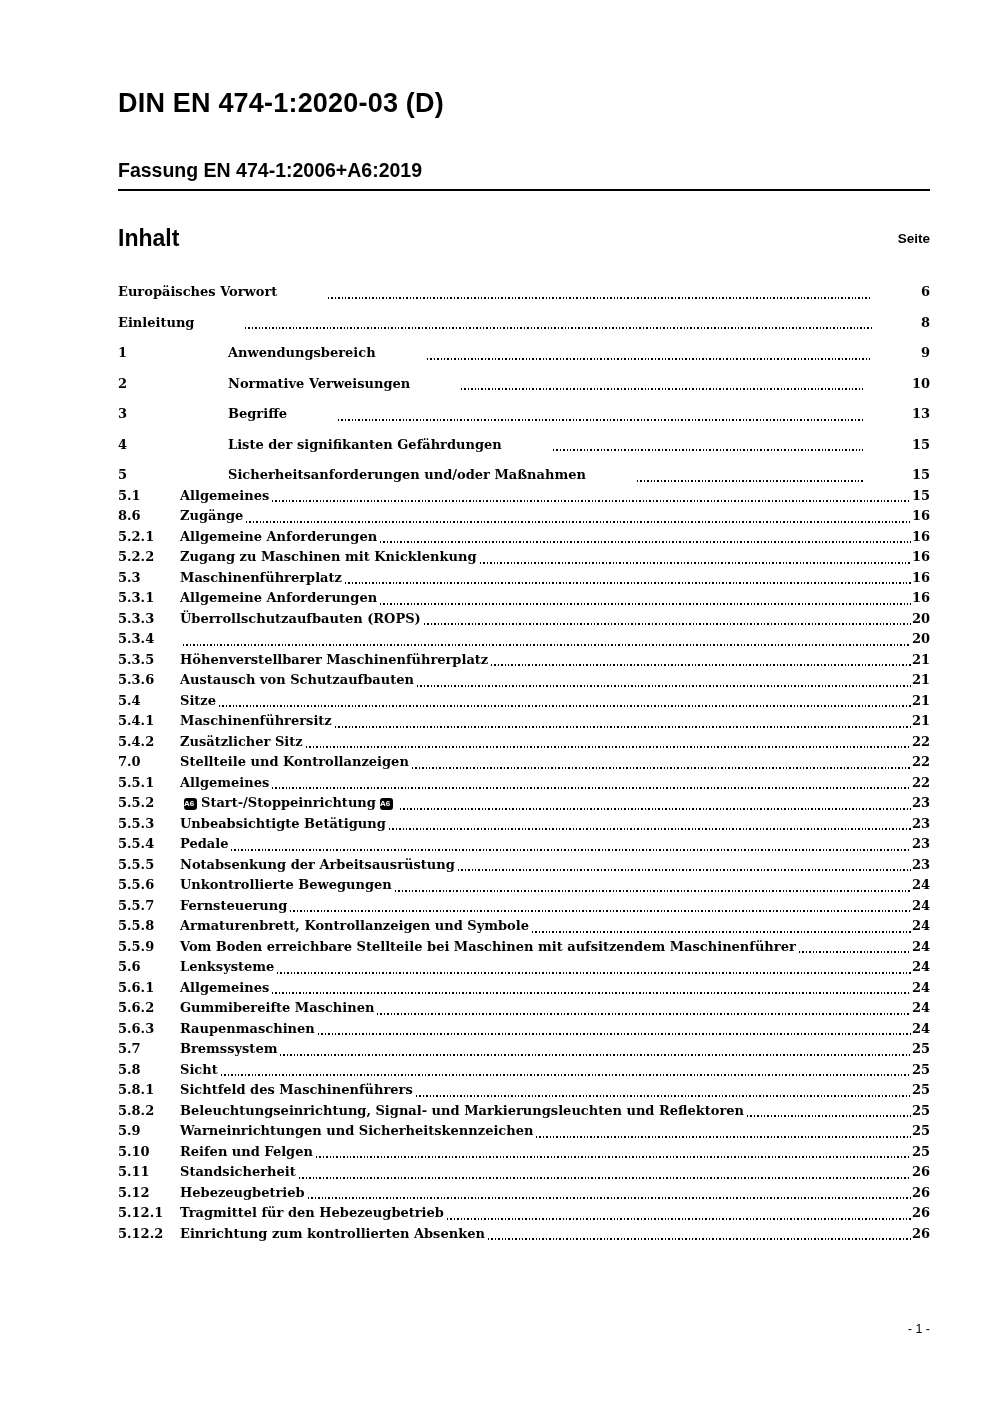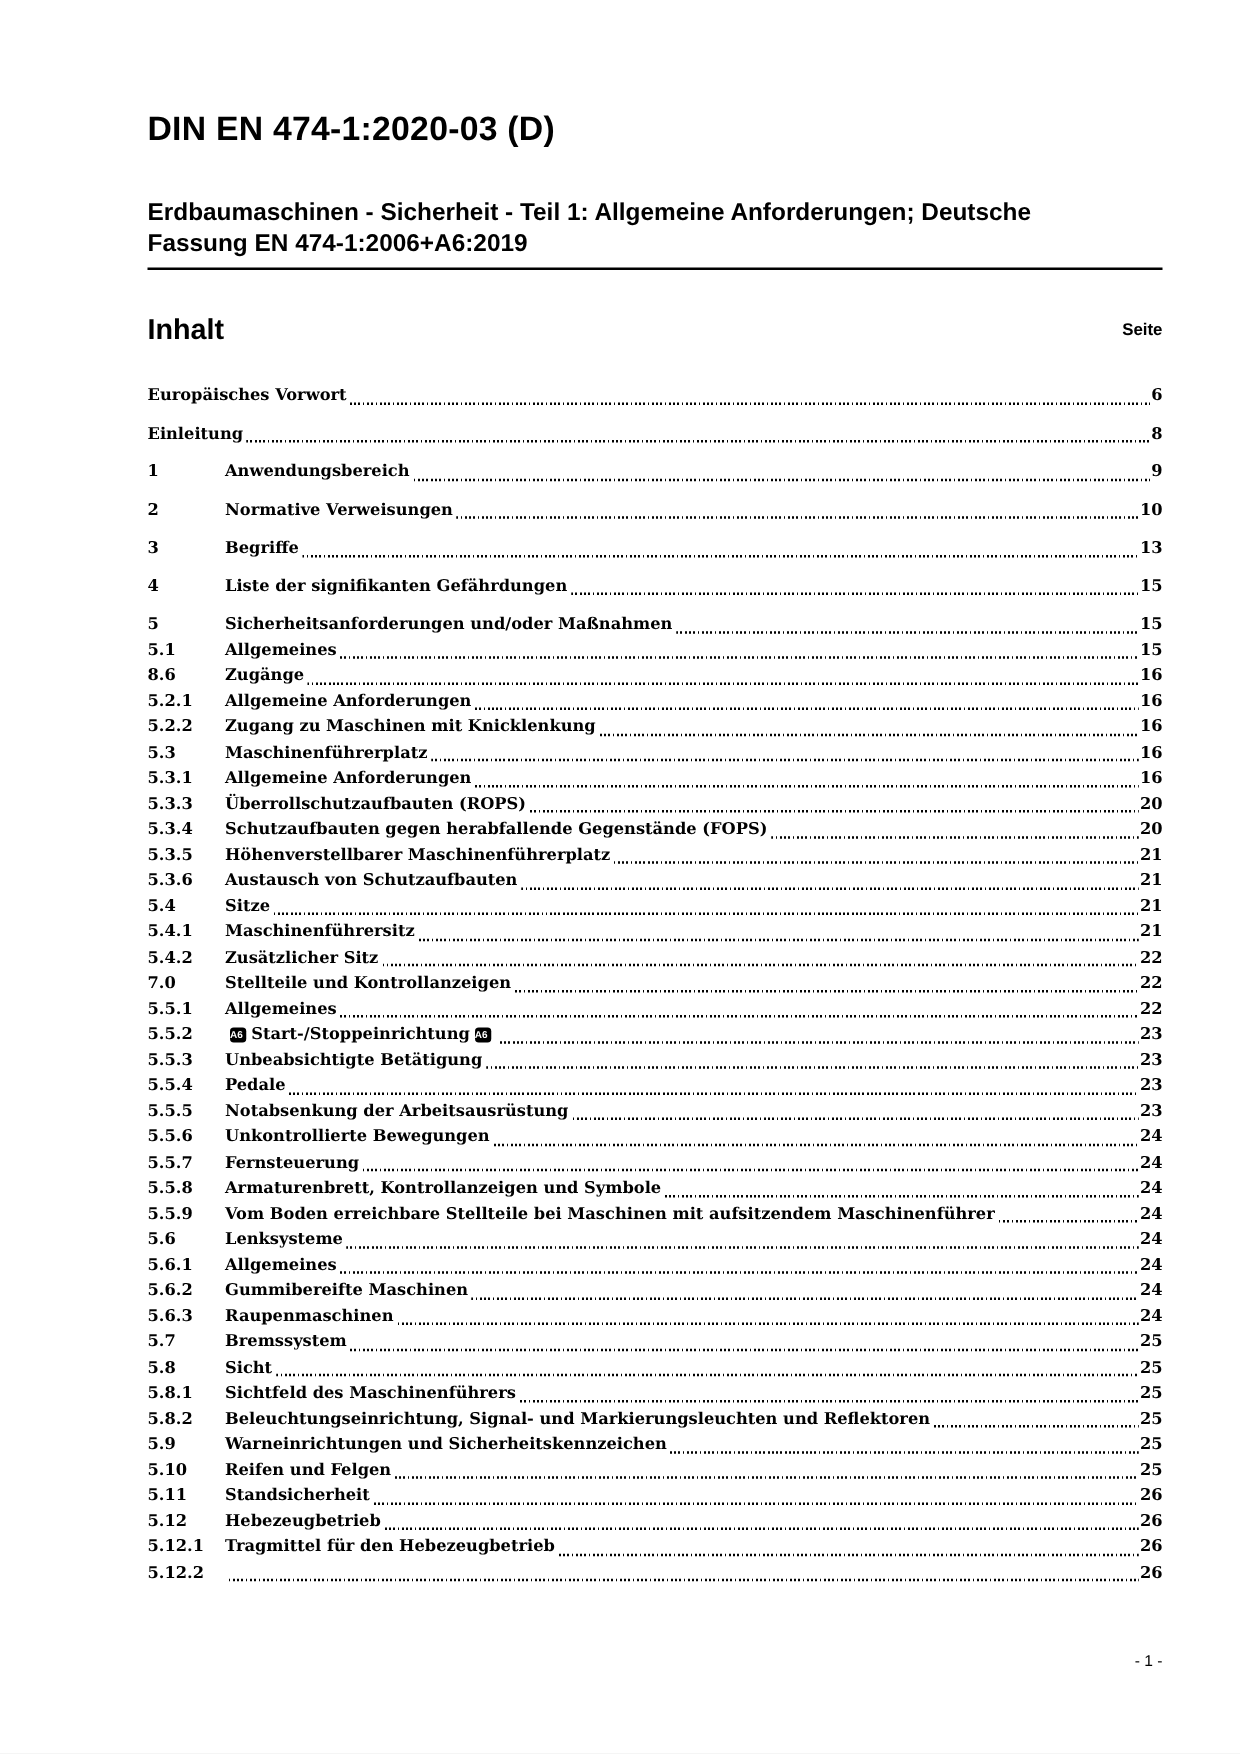--- a/index.html
+++ b/index.html
@@ -53,21 +53,21 @@
     font-weight: bold;
     font-size: 13px;
   }
   .toc-row {
     display: flex;
     align-items: baseline;
     height: 20.5px;
     line-height: 20.5px;
     white-space: nowrap;
   }
-  .toc-row.front, .toc-row.top { margin-top: 10px; }
+  .toc-row.front, .toc-row.top { margin-top: 10px; gap: 48px; }
   .toc-row.front:first-child { margin-top: 0; }
   .toc-num {
     display: inline-block;
     width: 62px;
     flex: 0 0 62px;
   }
   .toc-label { flex: 0 0 auto; }
   .leader {
     flex: 1 1 auto;
     height: 2px;
@@ -102,21 +102,20 @@
 </style>
 </head>
 <body>
 
 <div class="page">
   <div class="content">
 
     <div class="doc-title">DIN EN 474-1:2020-03 (D)</div>
 
     <div class="doc-subtitle">
-      <span>Erdbaumaschinen - Sicherheit - Teil 1: Allgemeine Anforderungen; Deutsche</span>
       <span>Fassung EN 474-1:2006+A6:2019</span>
     </div>
 
     <hr class="rule">
 
     <div class="inhalt-row">
       <span class="inhalt-heading">Inhalt</span>
       <span class="seite-label">Seite</span>
     </div>
 
@@ -198,21 +197,20 @@
           <span class="toc-page">16</span>
         </div>
         <div class="toc-row sub">
           <span class="toc-num">5.3.3</span>
           <span class="toc-label">Überrollschutzaufbauten (ROPS)</span>
           <span class="leader"></span>
           <span class="toc-page">20</span>
         </div>
         <div class="toc-row sub">
           <span class="toc-num">5.3.4</span>
-          <span class="toc-label">Schutzaufbauten gegen herabfallende Gegenstände (FOPS)</span>
           <span class="leader"></span>
           <span class="toc-page">20</span>
         </div>
         <div class="toc-row sub">
           <span class="toc-num">5.3.5</span>
           <span class="toc-label">Höhenverstellbarer Maschinenführerplatz</span>
           <span class="leader"></span>
           <span class="toc-page">21</span>
         </div>
         <div class="toc-row sub">
@@ -372,20 +370,21 @@
           <span class="toc-page">26</span>
         </div>
         <div class="toc-row sub">
           <span class="toc-num">5.12.1</span>
           <span class="toc-label">Tragmittel für den Hebezeugbetrieb</span>
           <span class="leader"></span>
           <span class="toc-page">26</span>
         </div>
         <div class="toc-row sub">
           <span class="toc-num">5.12.2</span>
+          <span class="toc-label">Einrichtung zum kontrollierten Absenken</span>
           <span class="leader"></span>
           <span class="toc-page">26</span>
         </div>
       </div>
 
   </div>
 
   <div class="footer-page-num">- 1 -</div>
 </div>
 

